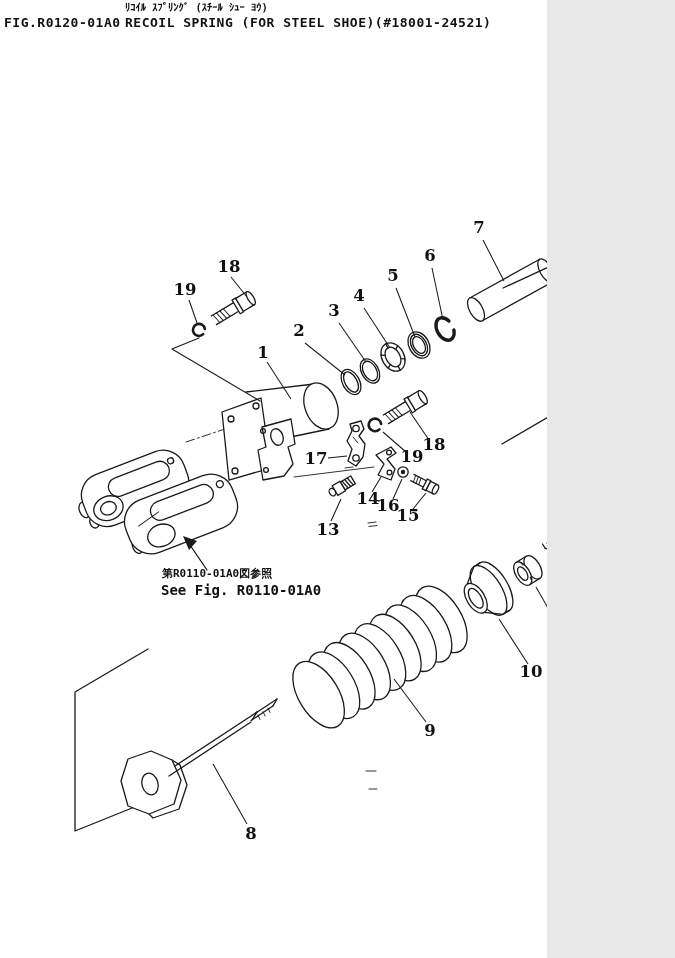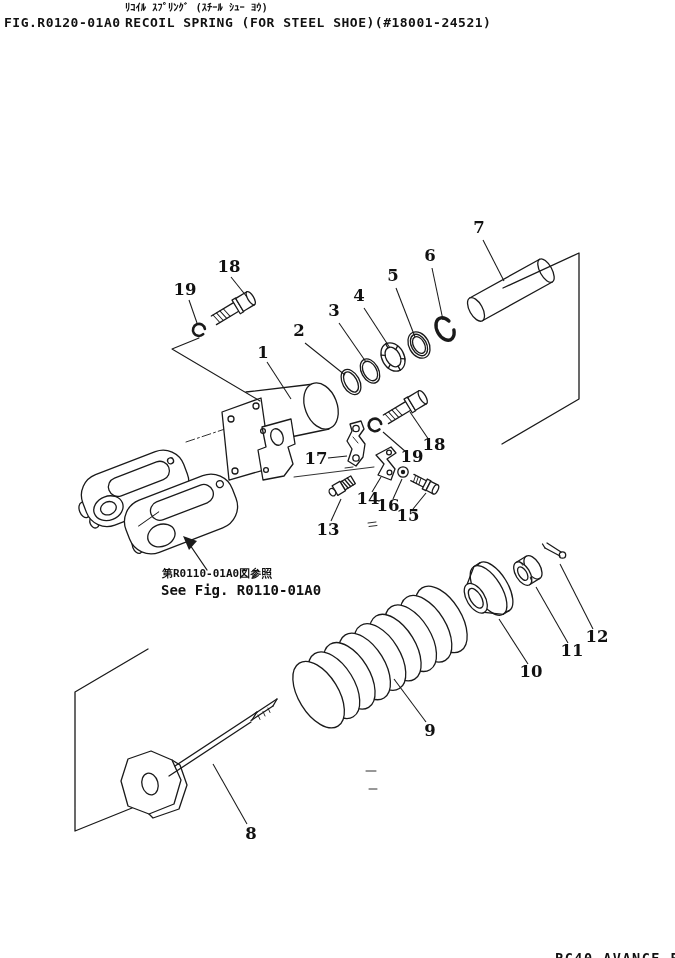--- a/index.html
+++ b/index.html
@@ -1,16 +1,16 @@
 <!DOCTYPE html>
 <html><head>
 <meta charset="utf-8">
 <style>
   html,body{margin:0;padding:0;background:#e8e8e8;}
-  .page{position:relative;width:675px;height:958px;background:#ffffff;overflow:hidden;
+  .page{position:relative;width:547px;height:958px;background:#ffffff;overflow:hidden;
         font-family:"DejaVu Sans Mono",monospace;}
   svg{display:block;}
   .draw{stroke:#1a1a1a;fill:none;stroke-width:1.3;stroke-linejoin:round;stroke-linecap:round;}
   .ld{stroke:#1a1a1a;stroke-width:1.05;fill:none;}
   .thin{stroke-width:0.9;}
   .co-label{fill:#111;stroke:none;font:bold 16.5px "DejaVu Serif",serif;text-anchor:middle;}
   .hdr{fill:#111;stroke:none;font:bold 13px "DejaVu Sans Mono",monospace;letter-spacing:0.5px;}
   .hdr-jp{fill:#111;stroke:none;font:bold 10.5px "DejaVu Sans Mono",monospace;}
   .note-jp{fill:#111;stroke:none;font:bold 11px "DejaVu Sans Mono",monospace;}
   .note-en{fill:#111;stroke:none;font:bold 14px "DejaVu Sans Mono",monospace;}

